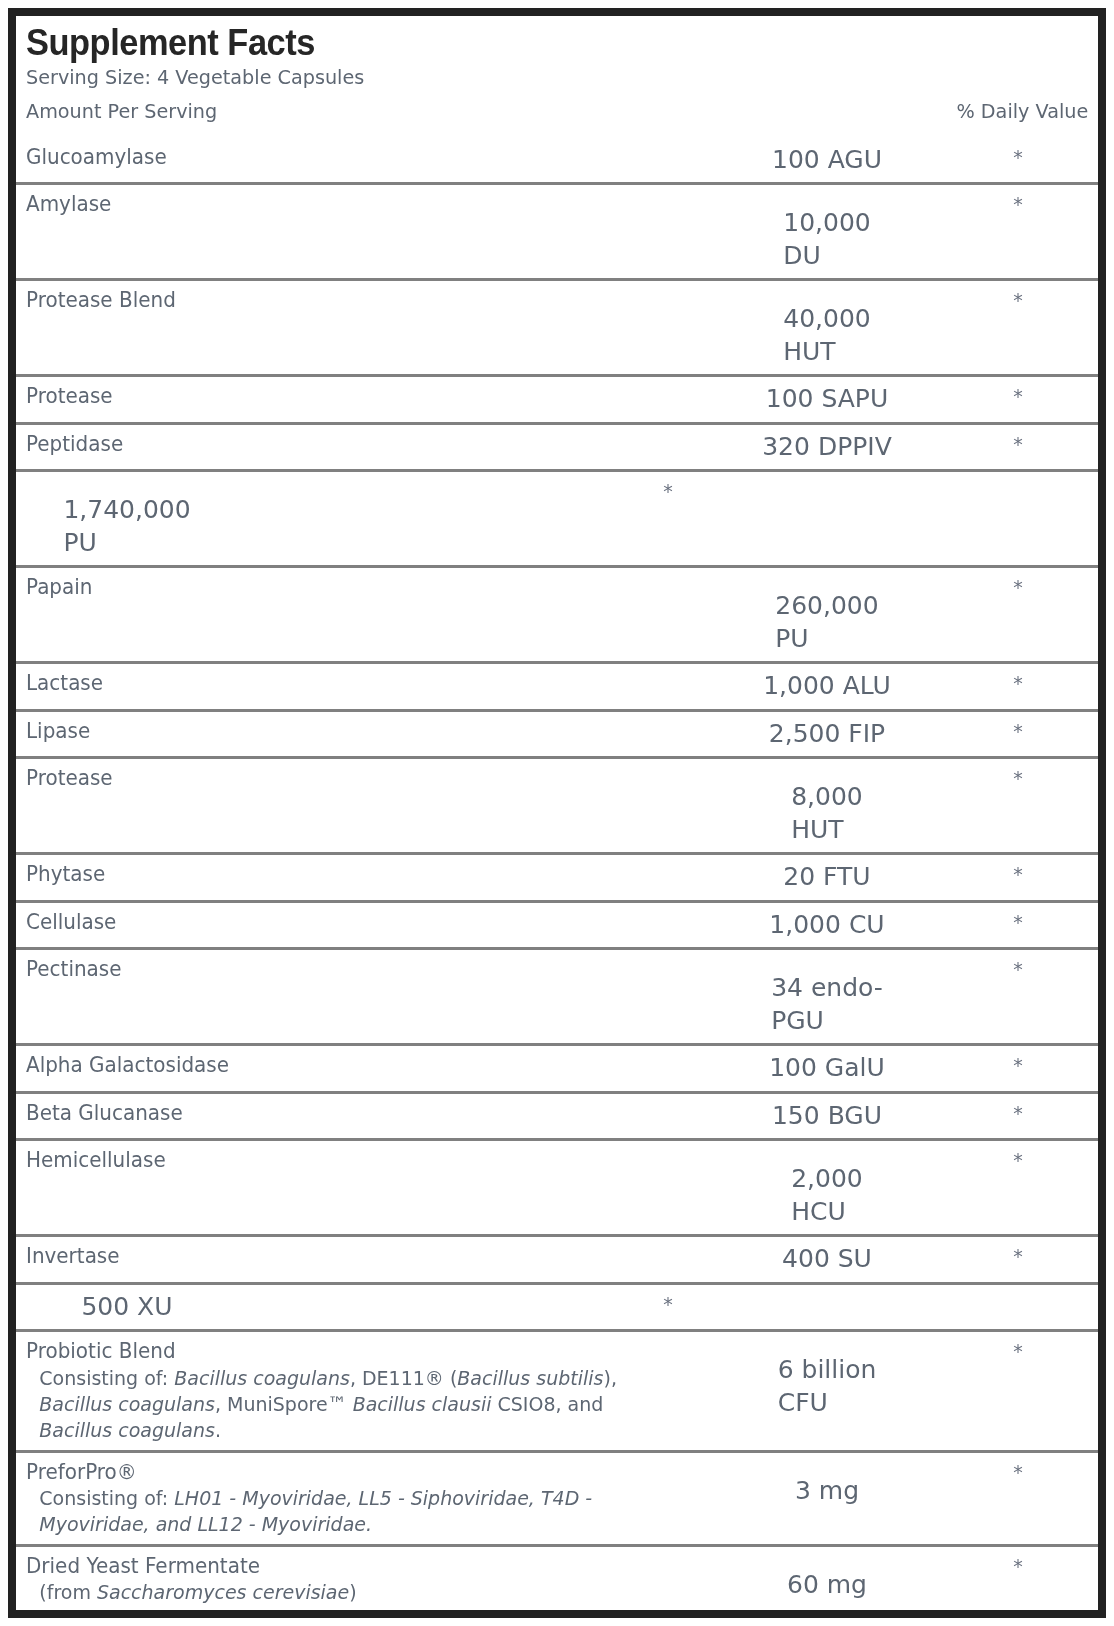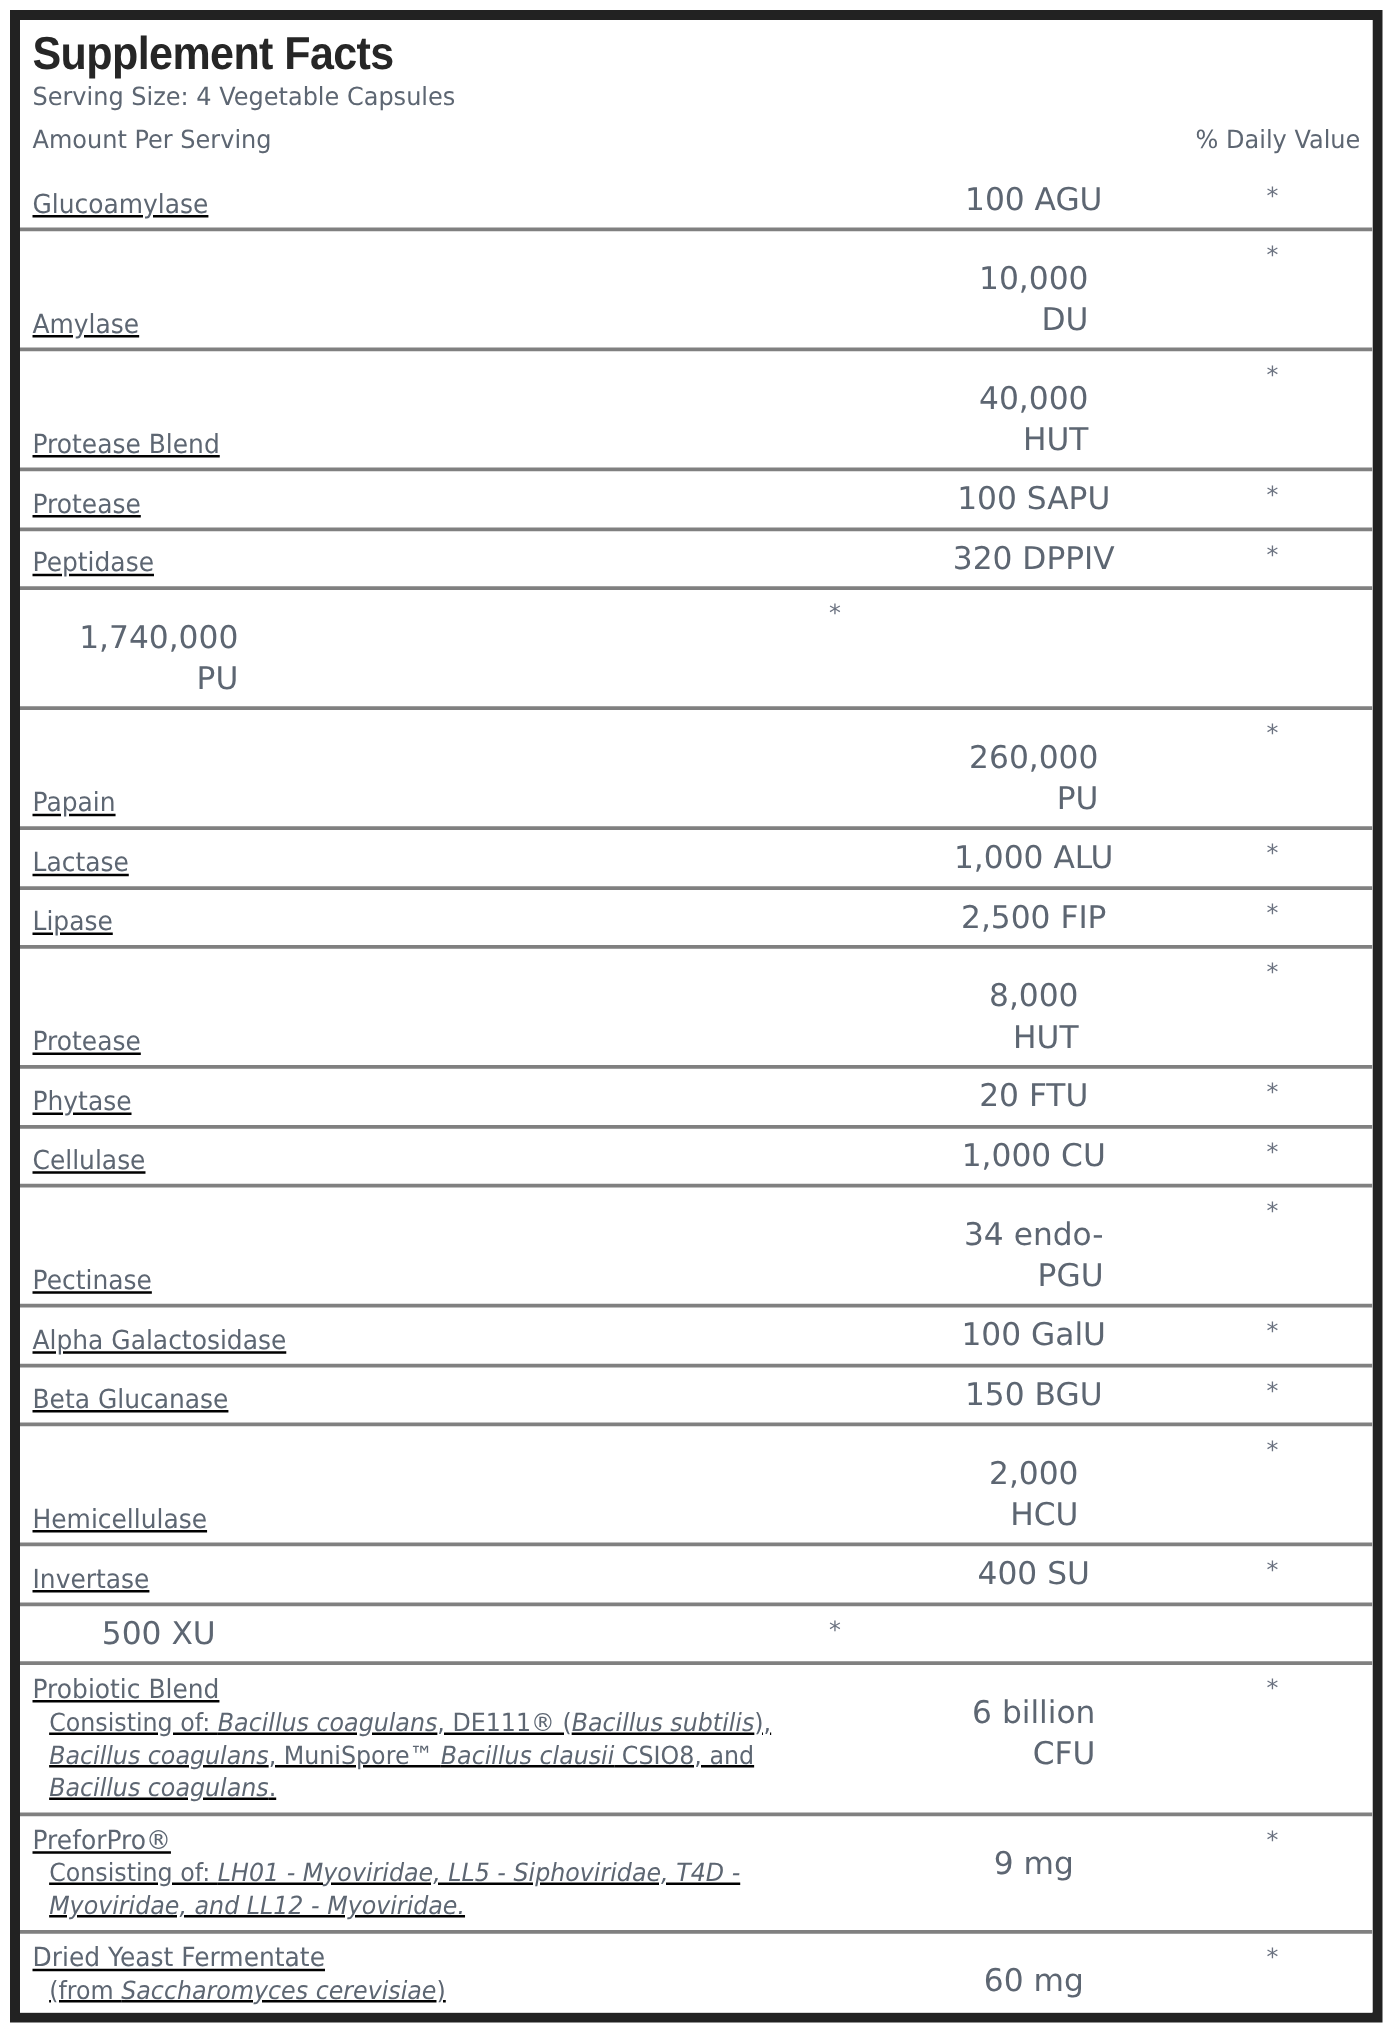--- a/index.html
+++ b/index.html
@@ -98,31 +98,30 @@
     border-top: 3px solid #808080;
     background: #ffffff;
     min-height: 44px;
   }
   .row.first { border-top: none; }
 
   .cell-name {
     flex: 0 0 700px;
     display: flex;
     flex-direction: column;
-    justify-content: flex-end;
+    justify-content: flex-start;
     padding: 6px 6px 6px 10px;
     box-sizing: border-box;
-    text-decoration: underline;
   }
   .cell-amt {
     flex: 0 0 222px;
     display: flex;
     align-items: center;
     justify-content: center;
-    text-align: right;
+    text-align: left;
     padding: 6px 4px;
     box-sizing: border-box;
   }
   .cell-dv {
     flex: 1 1 auto;
     display: flex;
     align-items: flex-start;
     justify-content: center;
     padding: 10px 4px 6px 4px;
     box-sizing: border-box;
@@ -435,21 +434,21 @@
             <span class="dv-star">*</span>
           </div>
         </div>
 
         <div class="row tall">
           <div class="cell-name">
             <span class="nutrient">PreforPro®</span>
             <span class="sub-note">Consisting of: <i>LH01 - Myoviridae, LL5 - Siphoviridae, T4D - Myoviridae, and LL12 - Myoviridae.</i></span>
           </div>
           <div class="cell-amt">
-            <span class="amount">9 mg</span>
+            <span class="amount">3 mg</span>
           </div>
           <div class="cell-dv">
             <span class="dv-star">*</span>
           </div>
         </div>
 
         <div class="row tall">
           <div class="cell-name">
             <span class="nutrient">Dried Yeast Fermentate</span>
             <span class="sub-note">(from <i>Saccharomyces cerevisiae</i>)</span>

